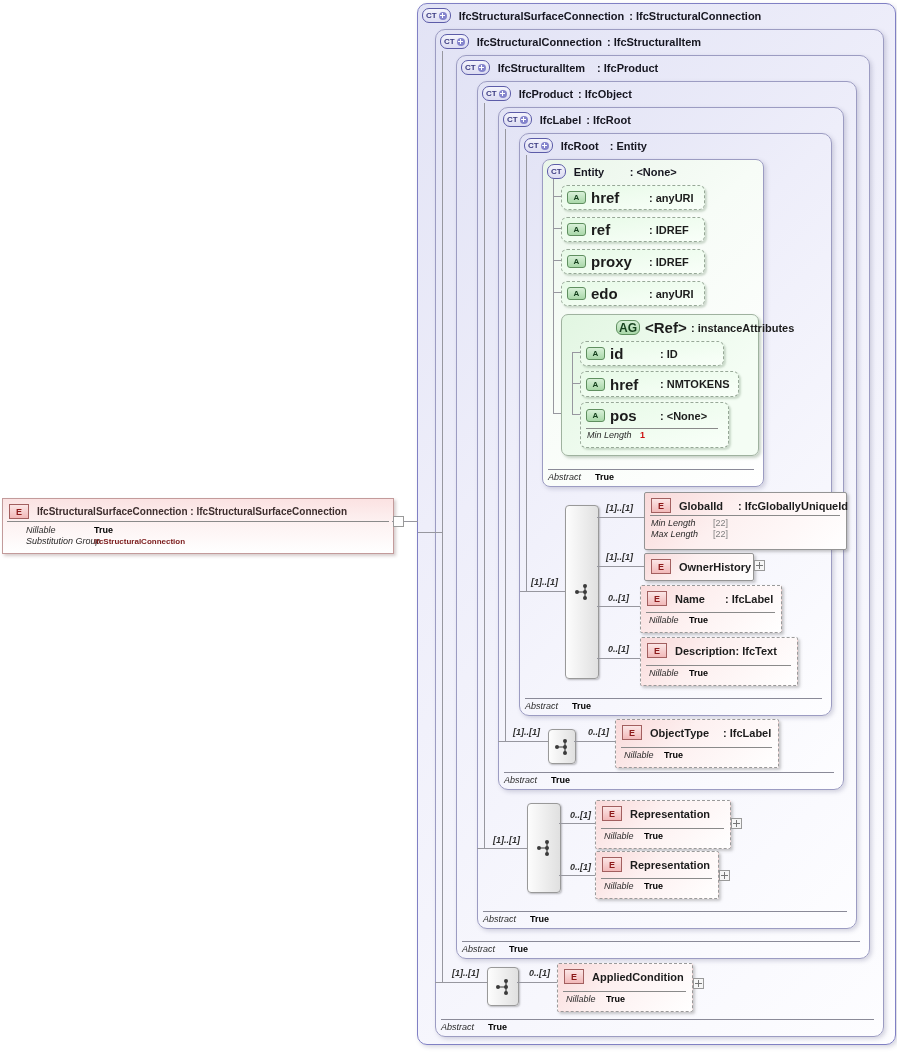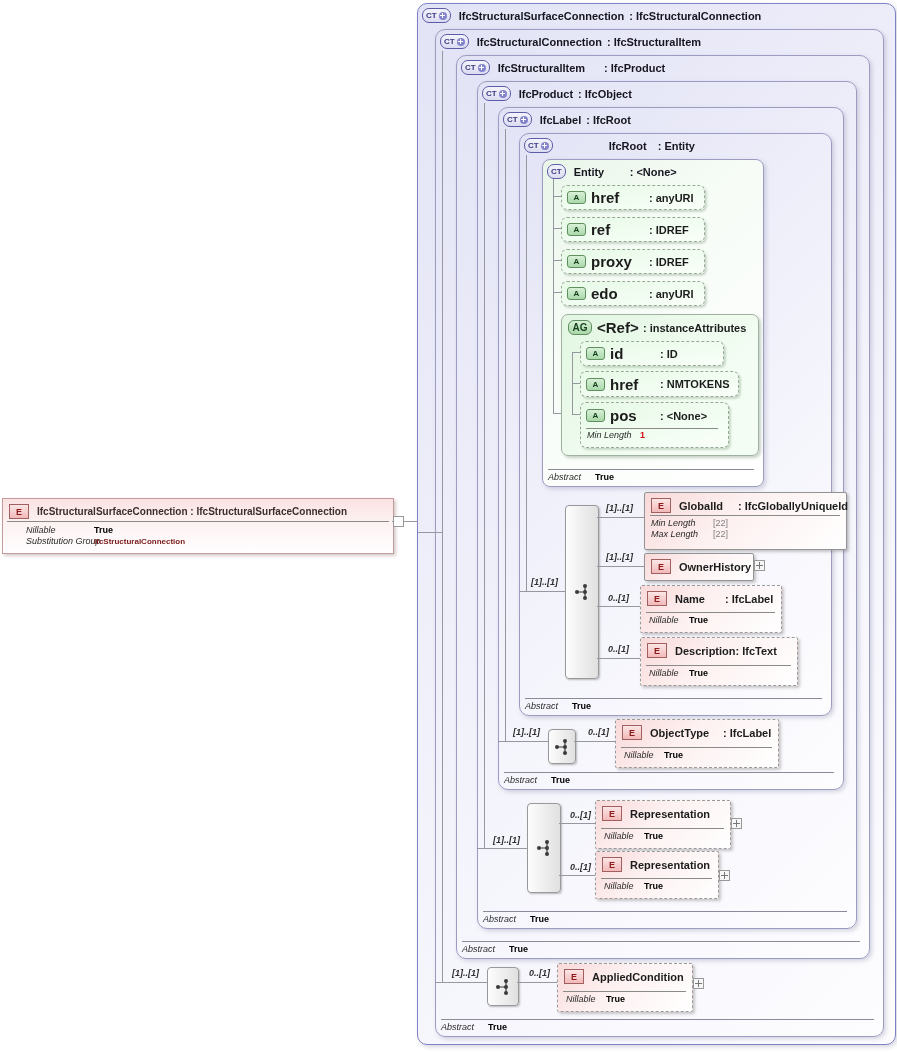--- a/index.html
+++ b/index.html
@@ -26,21 +26,21 @@
             box-shadow:2px 2px 2px rgba(110,140,110,.3);}
   .ag-box{position:absolute;border:1px solid #9fb29f;border-radius:7px;
           background:linear-gradient(135deg,#e2f6e2,#f4fdf4 70%);
           box-shadow:2px 2px 3px rgba(100,130,100,.35);}
   .attr-inner{display:flex;align-items:center;height:100%;padding-left:5px;}
   .a-badge{flex:0 0 auto;width:17px;height:11px;margin-right:5px;border:1px solid #5f8f5f;border-radius:3px;
            background:linear-gradient(#d8f0d8,#a9d8a9);display:flex;align-items:center;justify-content:center;
            font-size:8px;font-weight:bold;color:#143f1c;}
   .ag-badge{flex:0 0 auto;width:22px;height:13px;margin-right:5px;border:1px solid #5f8f5f;border-radius:6px;
            background:linear-gradient(#d8f0d8,#a9d8a9);display:flex;align-items:center;justify-content:center;
-           font-size:10px;font-weight:bold;color:#143f1c;}
+           font-size:12px;font-weight:bold;color:#143f1c;margin-left:48px;}
   .attr-name{font-size:15px;font-weight:bold;color:#1c1c1c;white-space:nowrap;}
   .attr-type{font-size:11px;font-weight:bold;color:#1c1c1c;white-space:nowrap;}
   .an1{min-width:58px;} .an2{min-width:50px;}
   .el-box{position:absolute;border:1px solid #949494;border-radius:2px;
           background:linear-gradient(135deg,#f9d9d9 0%,#fdf0f0 40%,#ffffff 100%);
           box-shadow:2px 2px 3px rgba(80,80,80,.3);}
   .el-box.dashed{border-style:dashed;border-color:#9a9a9a;}
   .el-head{position:absolute;left:6px;top:5px;display:flex;align-items:center;}
   .e-badge{flex:0 0 auto;width:18px;height:13px;margin-right:8px;border:1px solid #a25f5f;
            background:linear-gradient(#fbe6e6,#f2b9b9);display:flex;align-items:center;justify-content:center;
@@ -105,21 +105,21 @@
   </div>
 
   <div class="box" style="left:456px;top:55px;width:412px;height:902px;">
     <div class="box-header">
       <span class="ct-badge">
           <span>CT</span>
           <span class="ct-plus"></span>
         </span>
       <span class="box-title">
           <span>IfcStructuralItem</span>
-          <span style="margin-left:19px;">: IfcProduct</span>
+          <span style="margin-left:12px;">: IfcProduct</span>
         </span>
     </div>
     <div class="box-footer">
       <span class="f-abstract">Abstract</span>
       <span class="f-abstract-v">True</span>
     </div>
   </div>
 
   <div class="box" style="left:477px;top:81px;width:378px;height:846px;">
     <div class="box-header">
@@ -155,21 +155,21 @@
     </div>
   </div>
 
   <div class="box" style="left:519px;top:133px;width:311px;height:581px;">
     <div class="box-header">
       <span class="ct-badge">
           <span>CT</span>
           <span class="ct-plus"></span>
         </span>
       <span class="box-title">
-          <span style="min-width:49px;margin-left:48px;">IfcRoot</span>
+          <span style="min-width:49px;">IfcRoot</span>
           <span>: Entity</span>
         </span>
     </div>
     <div class="box-footer">
       <span class="f-abstract">Abstract</span>
       <span class="f-abstract-v">True</span>
     </div>
   </div>
 
   <div class="box" style="left:542px;top:159px;width:220px;height:326px;border-radius:8px;background:linear-gradient(135deg,#eaf6ea 0%,#f7fcf7 40%,#ffffff 100%);">

